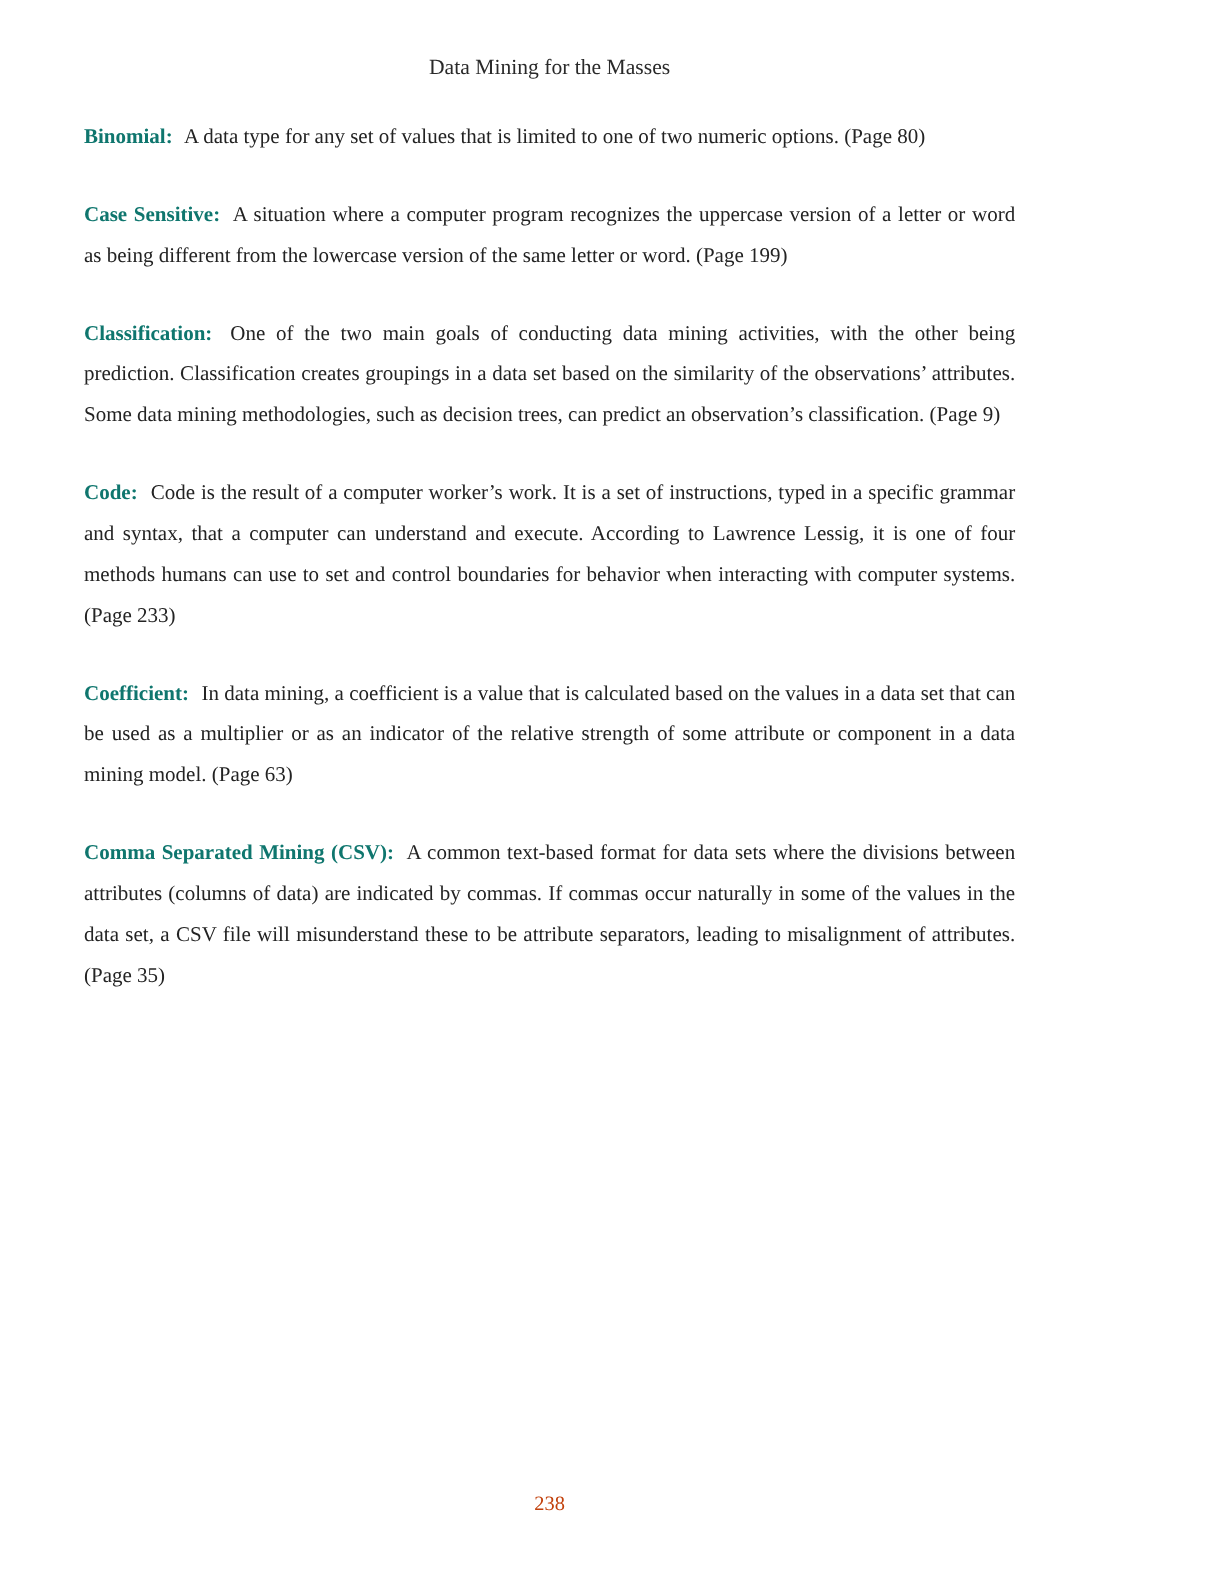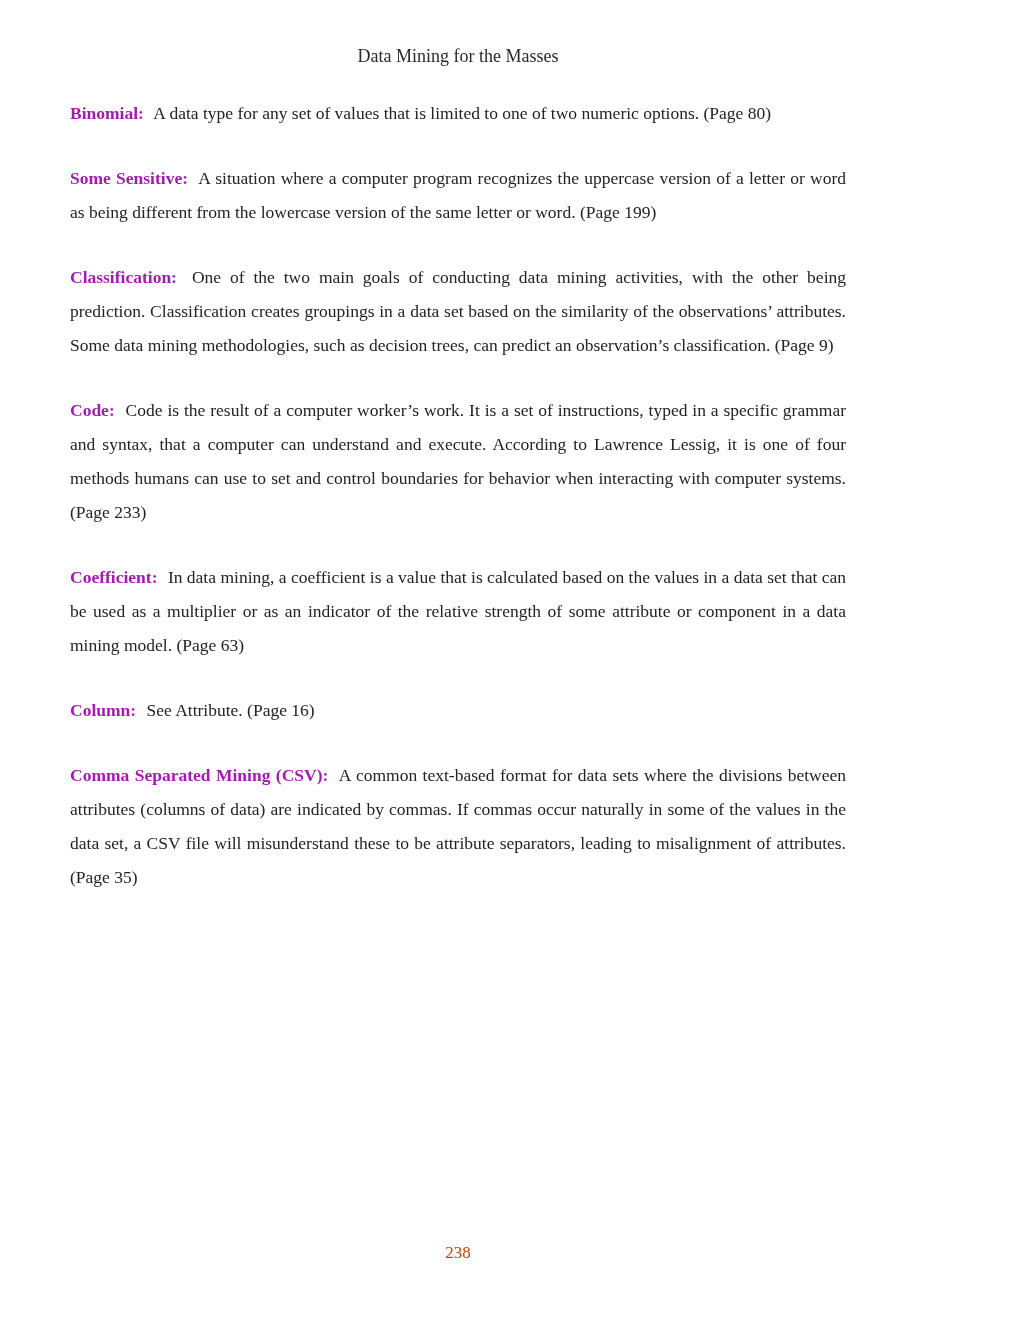--- a/index.html
+++ b/index.html
@@ -33,21 +33,21 @@
   .entry {
     font-size: 17.5px;
     line-height: 34px;
     text-align: justify;
     margin-bottom: 31px;
     color: #232323;
   }
   .entry .term {
     font-weight: bold;
     padding-right: 6px;
-    color: #a21caf;
+    color: #0f766e;
   }
   .page-number {
     position: absolute;
     left: 70px;
     width: 776px;
     top: 1243px;
     text-align: center;
     font-size: 17px;
     color: #c2410c;
   }
@@ -58,28 +58,27 @@
 <div class="page">
   <div class="content">
 
     <div class="running-head">Data Mining for the Masses</div>
 
     <p class="entry"><span class="term">Binomial:</span> <span>A data type for any set of values that is limited to one of two numeric options.  (Page 80)</span></p>
 
 
 
 
-    <p class="entry"><span class="term">Some Sensitive:</span> <span>A situation where a computer program recognizes the uppercase version of a letter or word as being different from the lowercase version of the same letter or word.  (Page 199)</span></p>
+    <p class="entry"><span class="term">Case Sensitive:</span> <span>A situation where a computer program recognizes the uppercase version of a letter or word as being different from the lowercase version of the same letter or word.  (Page 199)</span></p>
 
     <p class="entry"><span class="term">Classification:</span> <span>One of the two main goals of conducting data mining activities, with the other being prediction.  Classification creates groupings in a data set based on the similarity of the observations’ attributes.  Some data mining methodologies, such as decision trees, can predict an observation’s classification.  (Page 9)</span></p>
 
     <p class="entry"><span class="term">Code:</span> <span>Code is the result of a computer worker’s work.  It is a set of instructions, typed in a specific grammar and syntax, that a computer can understand and execute.  According to Lawrence Lessig, it is one of four methods humans can use to set and control boundaries for behavior when interacting with computer systems.  (Page 233)</span></p>
 
     <p class="entry"><span class="term">Coefficient:</span> <span>In data mining, a coefficient is a value that is calculated based on the values in a data set that can be used as a multiplier or as an indicator of the relative strength of some attribute or component in a data mining model.  (Page 63)</span></p>
 
-    <p class="entry"><span class="term">Column:</span> <span>See Attribute.  (Page 16)</span></p>
 
     <p class="entry"><span class="term">Comma Separated Mining (CSV):</span> <span>A common text-based format for data sets where the divisions between attributes (columns of data) are indicated by commas.  If commas occur naturally in some of the values in the data set, a CSV file will misunderstand these to be attribute separators, leading to misalignment of attributes.  (Page 35)</span></p>
 
   </div>
 
   <div class="page-number">238</div>
 </div>
 
 </body></html>

